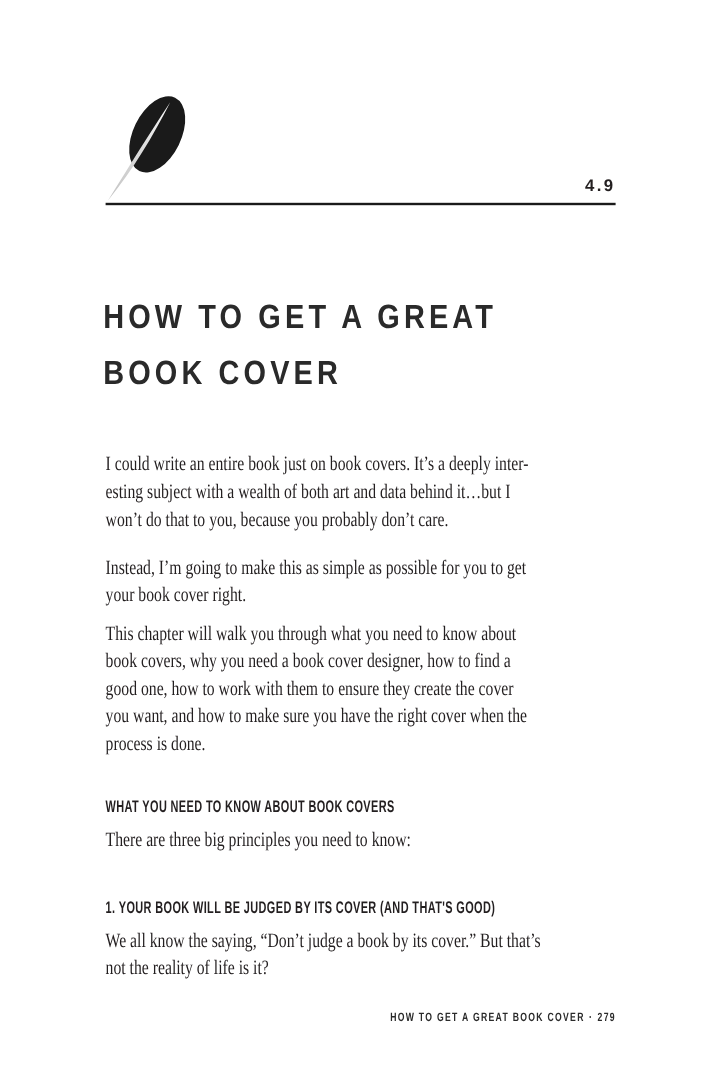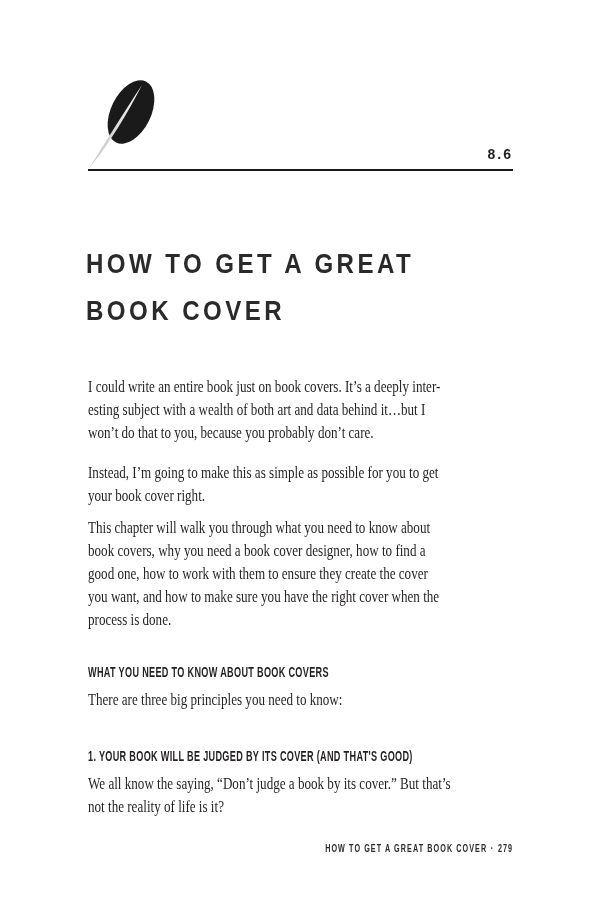--- a/index.html
+++ b/index.html
@@ -110,21 +110,21 @@
       <linearGradient id="quillGrad" gradientUnits="userSpaceOnUse" x1="6" y1="95" x2="58" y2="13">
         <stop offset="0" stop-color="#c2c2c2"></stop>
         <stop offset="0.55" stop-color="#dddddd"></stop>
         <stop offset="1" stop-color="#f8f8f8"></stop>
       </linearGradient>
     </defs>
     <ellipse cx="47" cy="40" rx="20" ry="34" transform="rotate(26 47 40)" fill="#1a1a1a"></ellipse>
     <path d="M 6 95 C 24 66, 40 40, 58 13 C 43 42, 28 68, 6 95 Z" fill="url(#quillGrad)"></path>
   </svg>
 
-  <div class="chapter-number">8.6</div>
+  <div class="chapter-number">4.9</div>
 
   <div class="header-rule"></div>
 
   <h1 class="chapter-title" style="margin:0; font-size:28px;">HOW TO GET A GREAT
 BOOK COVER</h1>
 
   <p class="serif para-1" style="margin:0;">I could write an entire book just on book covers. It’s a deeply inter-
 esting subject with a wealth of both art and data behind it…but I
 won’t do that to you, because you probably don’t care.</p>
 

